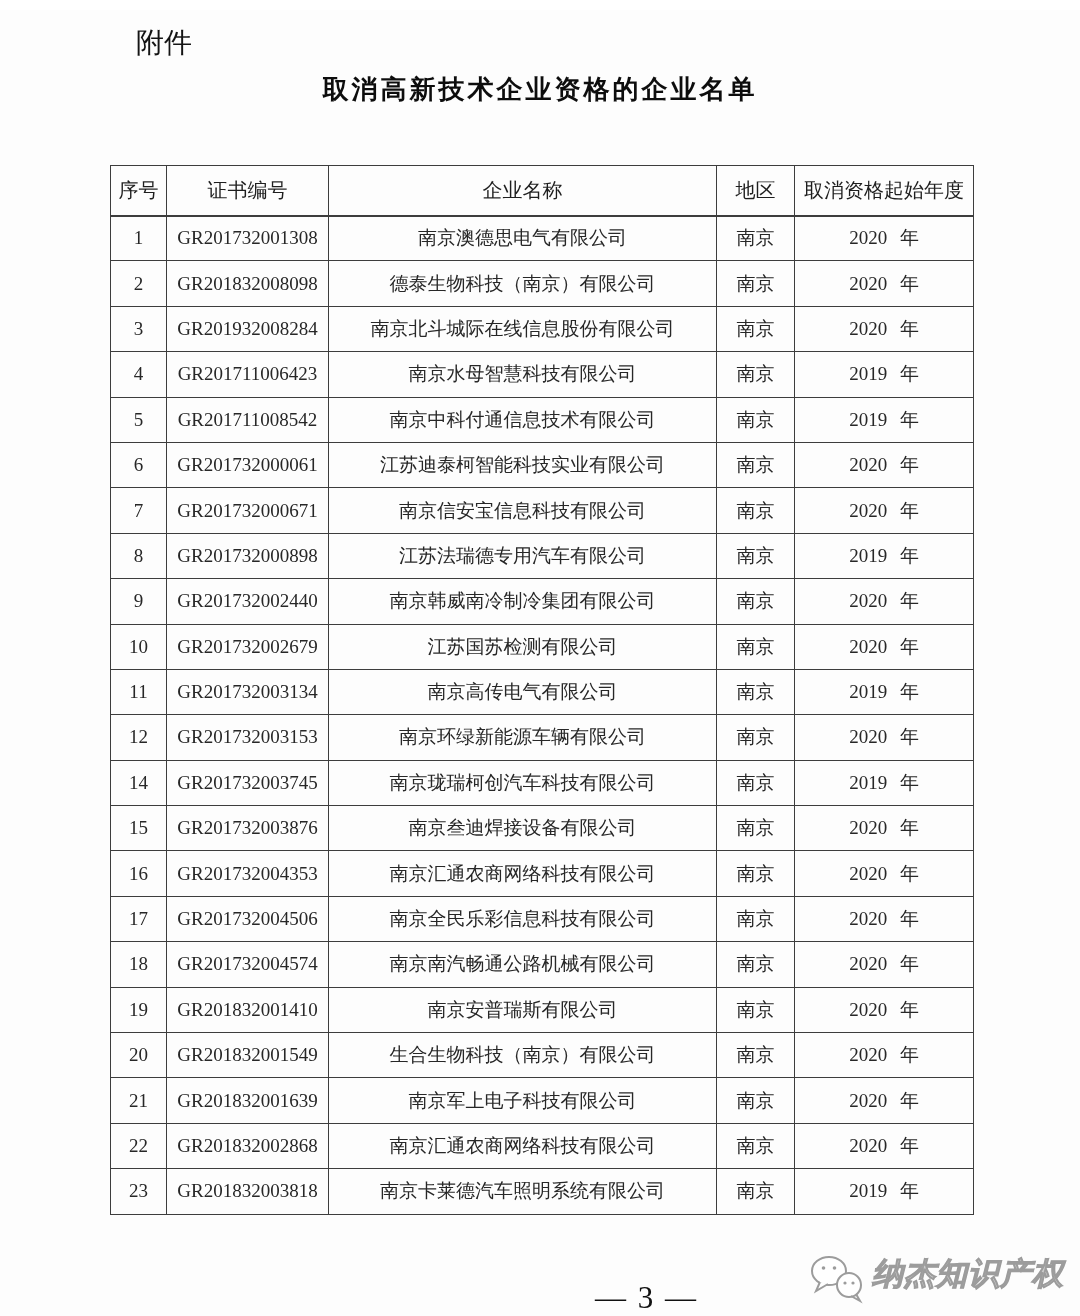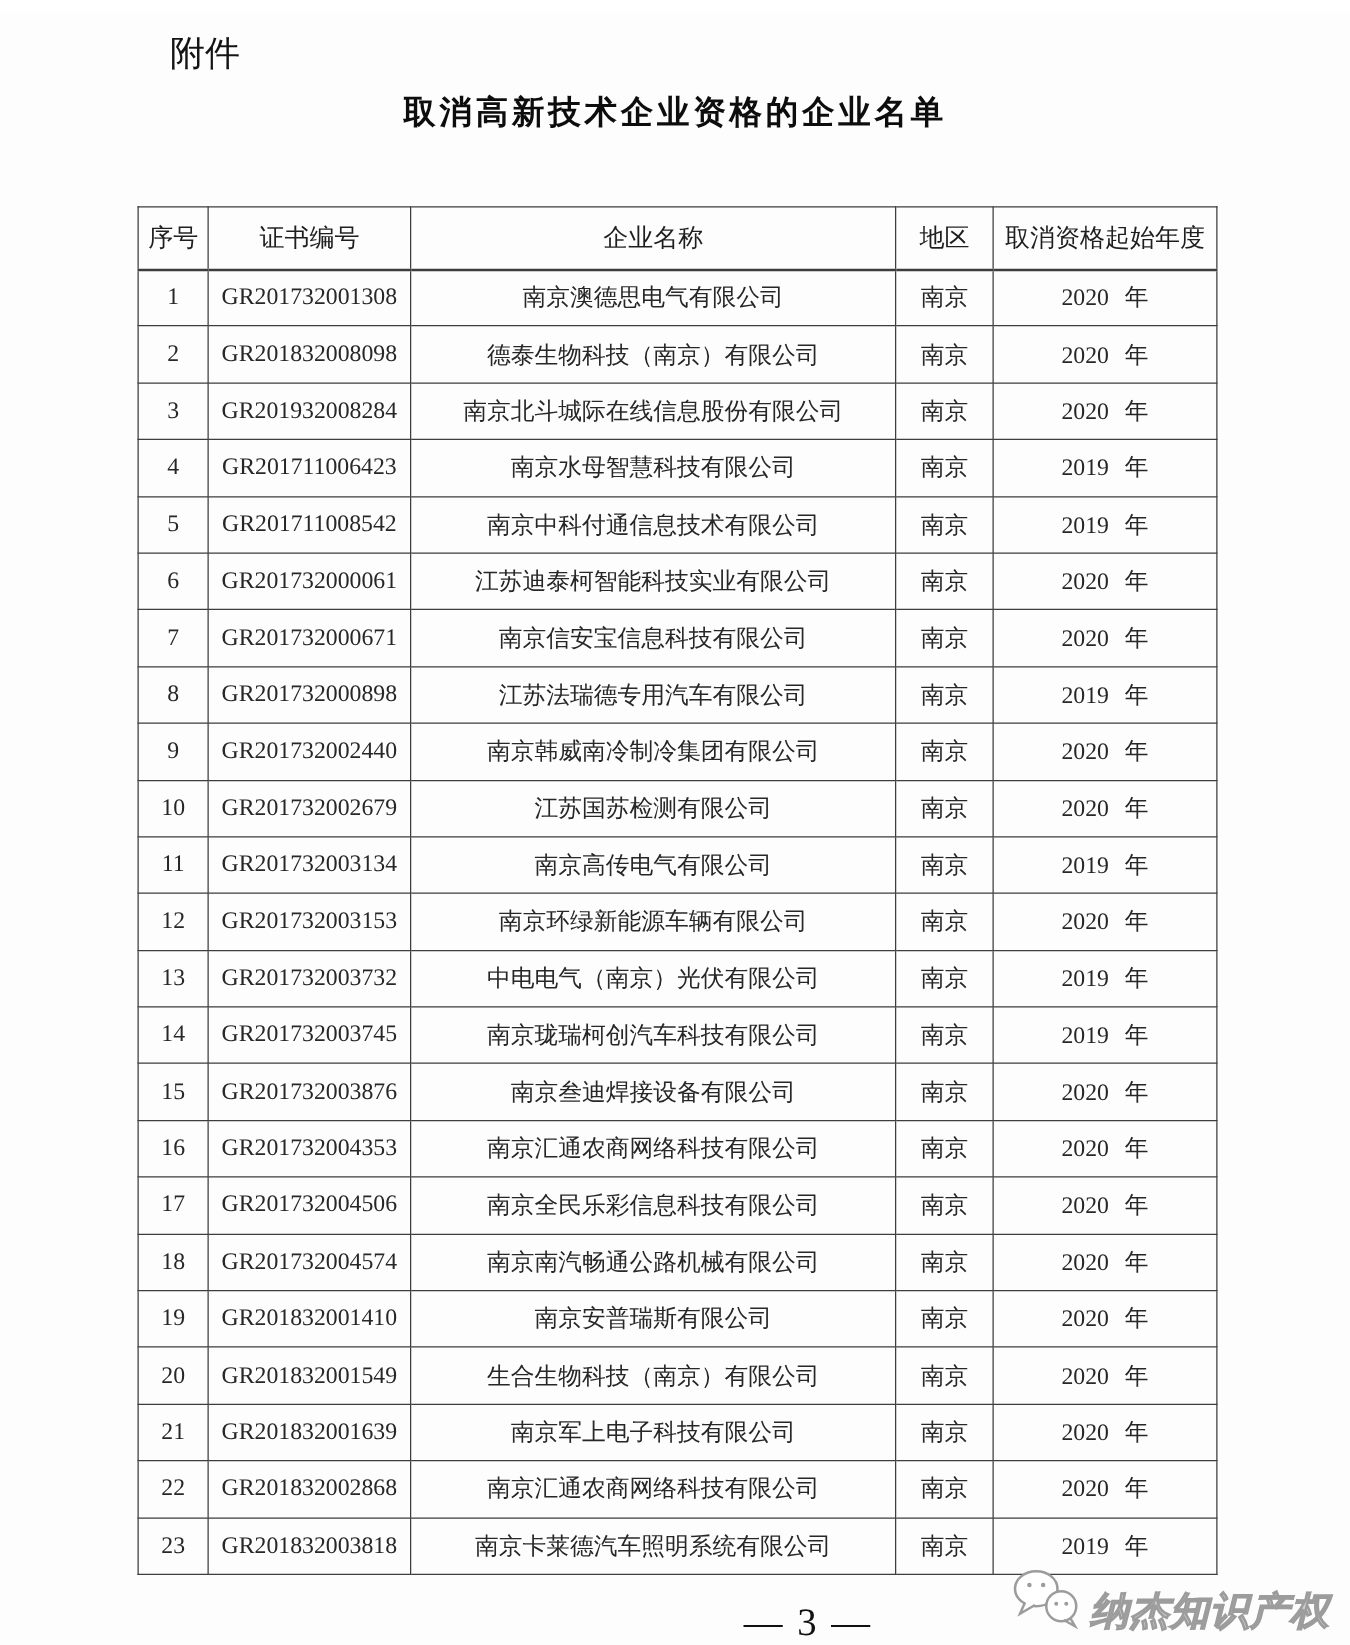--- a/index.html
+++ b/index.html
@@ -69,21 +69,21 @@
   col.c-no   { width: 56px; }
   col.c-cert { width: 162px; }
   col.c-name { width: 388px; }
   col.c-reg  { width: 78px; }
   col.c-year { width: 179px; }
   .footer-watermark {
     position: absolute;
     top: 1243px;
     right: 16px;
     display: flex;
-    align-items: flex-end;
+    align-items: flex-start;
     gap: 4px;
   }
   .wm-text {
     font-family: "Liberation Sans", "DejaVu Sans", sans-serif;
     font-size: 31px;
     font-weight: bold;
     font-style: italic;
     letter-spacing: 1px;
     color: #cccccc;
     -webkit-text-stroke: 1px #9c9c9c;
@@ -221,27 +221,20 @@
     </tr>
 
     <tr>
       <td class="cell-no">12</td>
       <td class="cell-cert">GR201732003153</td>
       <td class="cell-name">南京环绿新能源车辆有限公司</td>
       <td class="cell-reg">南京</td>
       <td class="cell-year">2020 年</td>
     </tr>
 
-    <tr>
-      <td class="cell-no">13</td>
-      <td class="cell-cert">GR201732003732</td>
-      <td class="cell-name">中电电气（南京）光伏有限公司</td>
-      <td class="cell-reg">南京</td>
-      <td class="cell-year">2019 年</td>
-    </tr>
 
     <tr>
       <td class="cell-no">14</td>
       <td class="cell-cert">GR201732003745</td>
       <td class="cell-name">南京珑瑞柯创汽车科技有限公司</td>
       <td class="cell-reg">南京</td>
       <td class="cell-year">2019 年</td>
     </tr>
 
     <tr>

